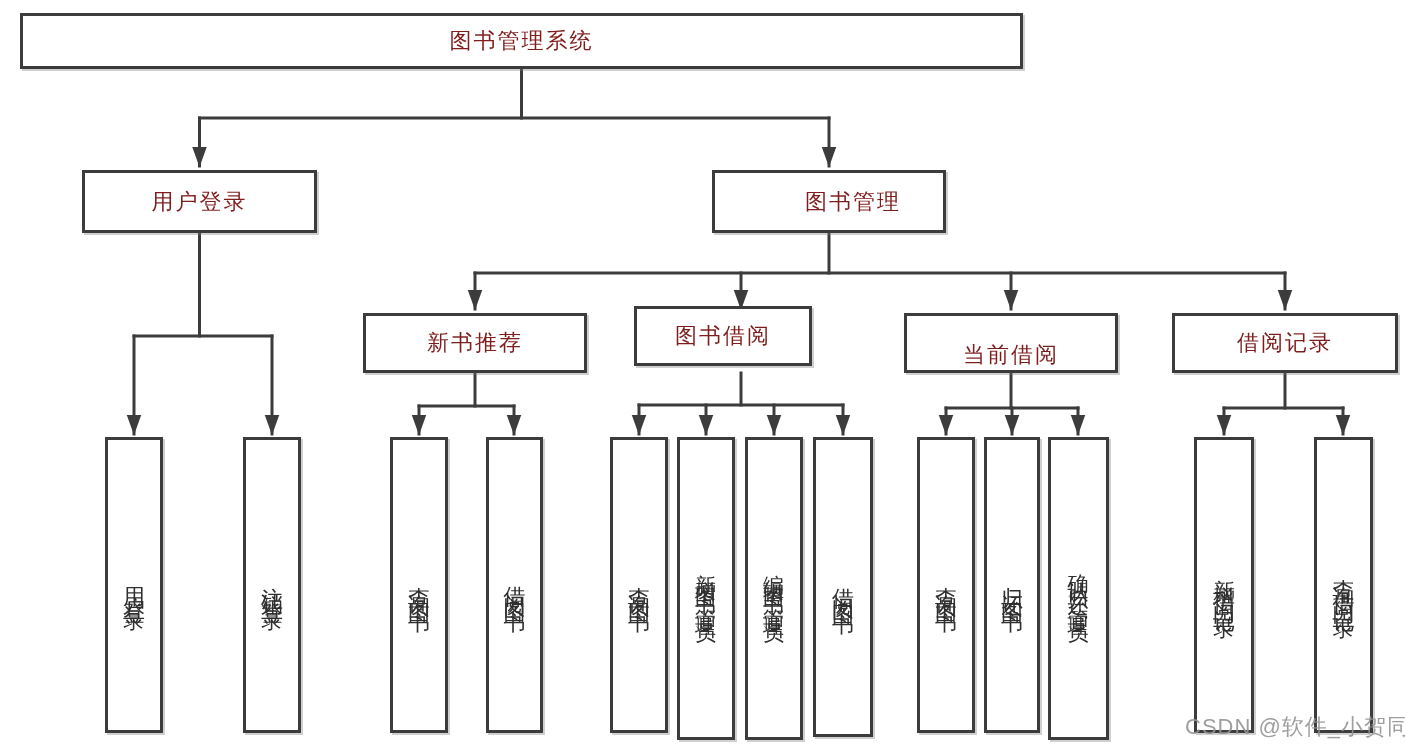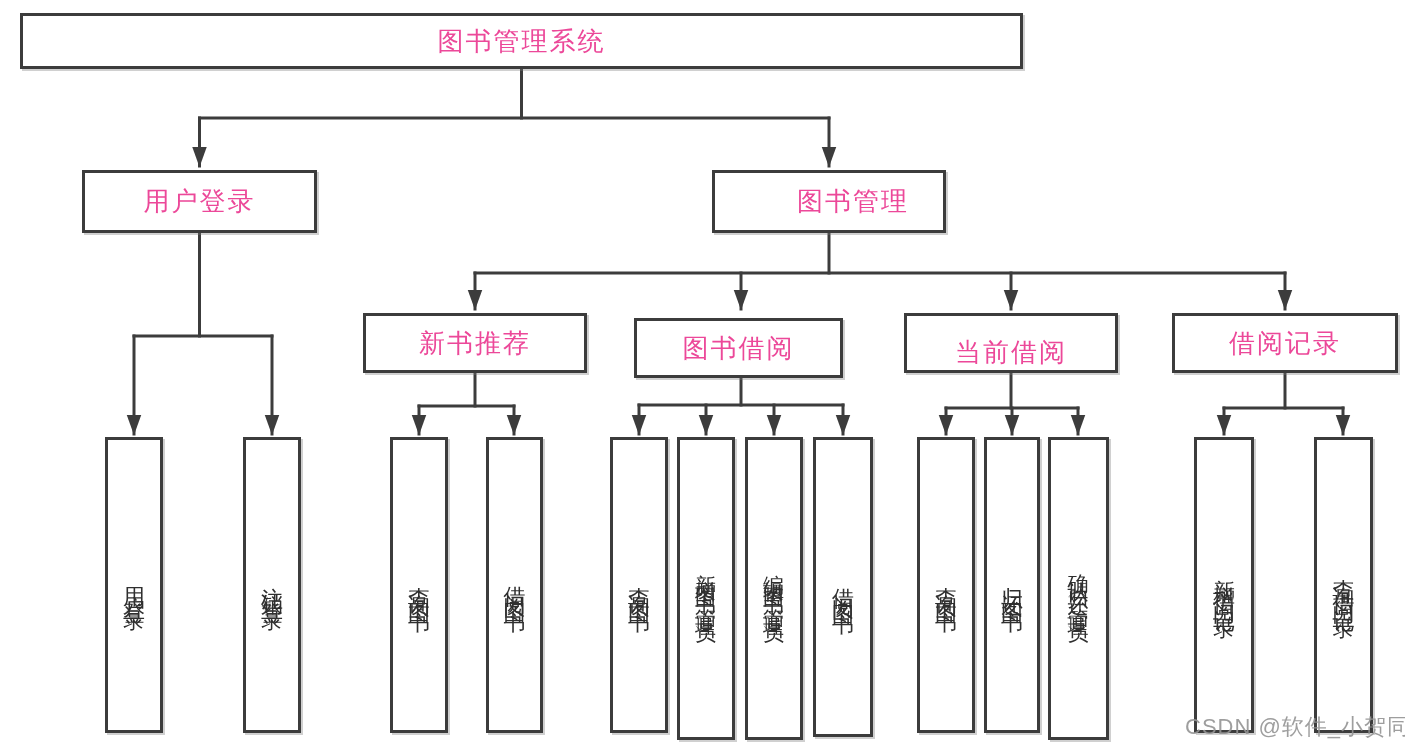--- a/index.html
+++ b/index.html
@@ -28,24 +28,24 @@
     background: #ffffff;
     border: 3px solid #3c3c3c;
     box-shadow: 2px 2px 0 rgba(120,120,120,0.35);
     display: flex;
     align-items: center;
     justify-content: center;
     z-index: 2;
     color: #2f2f2f;
   }
   .h-label {
-    font-size: 26px;
+    font-size: 22px;
     letter-spacing: 2px;
     white-space: nowrap;
-    color: #ec4899;
+    color: #7f1d1d;
   }
   .leaf {
     width: 58px;
     top: 437px;
     height: 296px;
   }
   .leaf.tall { height: 303px; }
   .v-label {
     writing-mode: vertical-rl;
     text-orientation: mixed;
@@ -129,21 +129,21 @@
   <div class="box" style="left:82px; top:170px; width:235px; height:63px;">
     <span class="h-label">用户登录</span>
   </div>
   <div class="box" style="left:712px; top:170px; width:234px; height:63px;padding-left:48px;">
     <span class="h-label">图书管理</span>
   </div>
 
   <div class="box" style="left:363px; top:313px; width:224px; height:60px;text-align:right;">
     <span class="h-label">新书推荐</span>
   </div>
-  <div class="box" style="left:634px; top:318px; width:209px; height:60px;">
+  <div class="box" style="left:634px; top:306px; width:178px; height:60px;">
     <span class="h-label">图书借阅</span>
   </div>
   <div class="box" style="left:904px; top:313px; width:214px; height:60px;align-items:flex-end;">
     <span class="h-label">当前借阅</span>
   </div>
   <div class="box" style="left:1172px; top:313px; width:226px; height:60px;">
     <span class="h-label">借阅记录</span>
   </div>
 
   <div class="box leaf" style="left:105px;">

